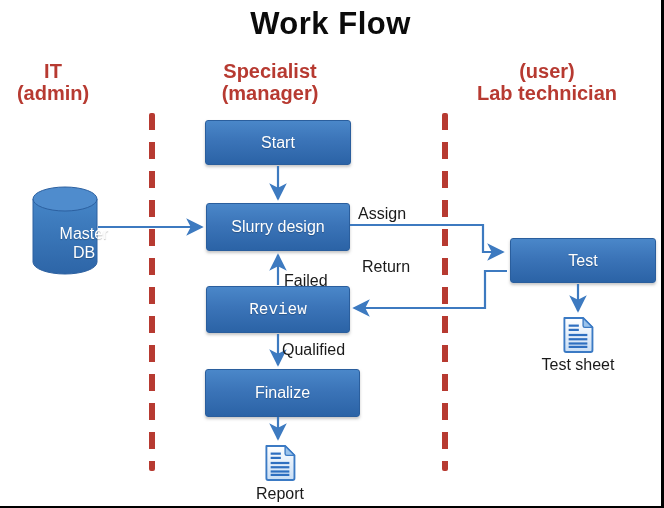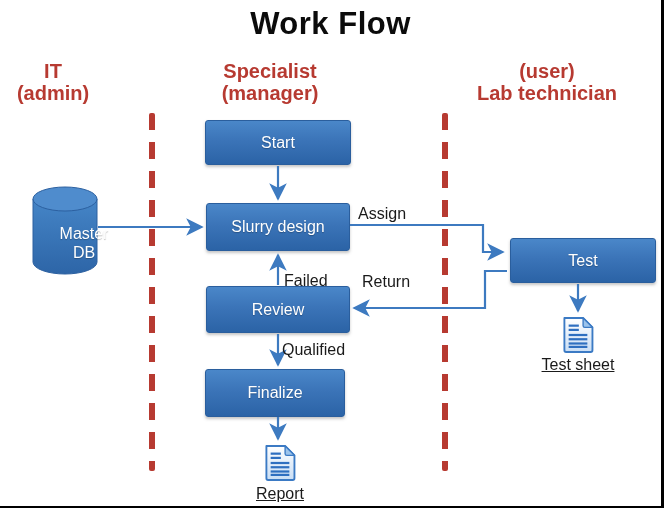--- a/index.html
+++ b/index.html
@@ -58,22 +58,22 @@
     color: #ffffff;
     font-size: 16px;
     display: flex;
     align-items: center;
     justify-content: center;
     box-sizing: border-box;
     text-shadow: 0 1px 1px rgba(0,0,0,0.25);
   }
   .node.start    { left: 205px; top: 120px; width: 146px; height: 45px; }
   .node.slurry   { left: 206px; top: 203px; width: 144px; height: 48px; }
-  .node.review   { left: 206px; top: 286px; width: 144px; height: 47px; }
-  .node.finalize { left: 205px; top: 369px; width: 140px; height: 48px; }
+  .node.review   { left: 206px; top: 286px; width: 144px; height: 47px; font-family: Liberation Mono, monospace; }
+  .node.finalize { left: 205px; top: 369px; width: 155px; height: 48px; }
   .node.test     { left: 510px; top: 238px; width: 146px; height: 45px; }
 
   .cylinder-wrap { position: absolute; left: 32px; top: 186px; width: 66px; height: 90px; }
   .cylinder-label {
     position: absolute; left: 32px; top: 224px; width: 66px;
     text-align: center; color: #ffffff; font-size: 16px; line-height: 19px;
     text-shadow: 0 1px 1px rgba(0,0,0,0.25);
     padding-left: 19px;
   }
 
@@ -83,33 +83,32 @@
   }
 
   .edge-label {
     position: absolute;
     font-size: 16px;
     color: #1a1a1a;
     white-space: nowrap;
   }
   .edge-label.assign    { left: 358px; top: 205px; }
   .edge-label.failed    { left: 284px; top: 255px; margin-top: 17px; }
-  .edge-label.return    { left: 362px; top: 273px; }
+  .edge-label.return    { left: 362px; top: 258px; }
   .edge-label.qualified { left: 282px; top: 341px; }
 
   .doc-icon { position: absolute; width: 34px; height: 40px; }
   .doc-icon.report     { left: 263px; top: 443px; }
   .doc-icon.test-sheet { left: 561px; top: 315px; }
   .doc-label {
     position: absolute;
     text-align: center;
     font-size: 16px;
     color: #1a1a1a;
     white-space: nowrap;
-    text-decoration: underline;
   }
   .doc-label.report     { left: 240px; top: 485px; width: 80px; }
   .doc-label.test-sheet { left: 528px; top: 356px; width: 100px; }
 </style>
 </head>
 <body>
 
 <div class="page">
 
   <div class="title">Work Flow</div>

